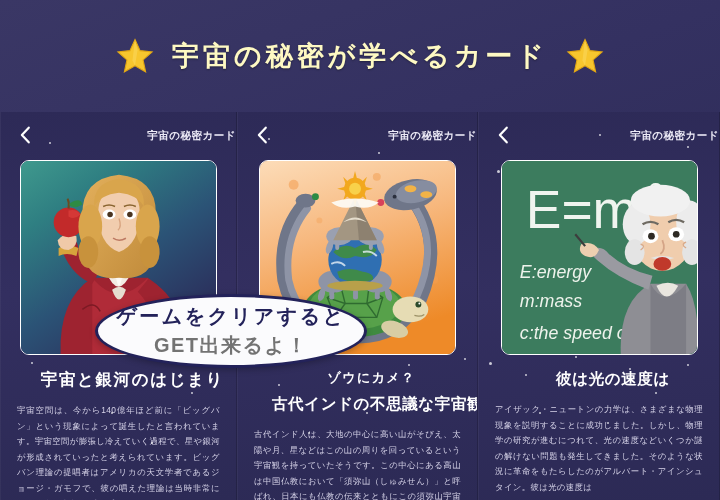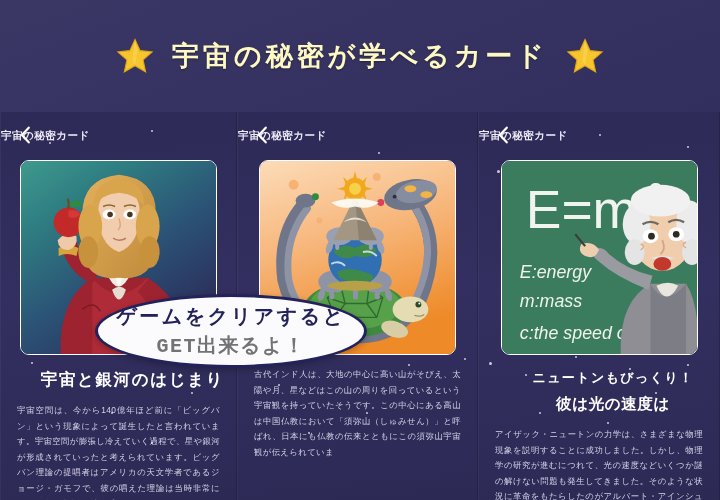--- a/index.html
+++ b/index.html
@@ -52,21 +52,21 @@
   }
   .card-header{
     position:relative; height:48px;
     display:flex; align-items:center;
   }
   .back-chevron{
     position:absolute; left:14px; top:12px;
     width:22px; height:22px; cursor:pointer;
   }
   .card-header-title{
-    width:100%; text-align:left;
+    width:100%; text-align:right;
     color:#eceaf6; font-size:10.5px; font-weight:bold;
     letter-spacing:.5px;
   }
   .card-image{
     position:relative;
     margin:0 auto;
     width:197px; height:195px;
     border-radius:9px;
     border:1.5px solid #ffffff;
     overflow:hidden;
@@ -90,21 +90,21 @@
     text-align:justify;
   }
   
   .art1{ width:100%; height:100%; background:linear-gradient(150deg,#3a8f86 0%,#2f7c80 22%,#2b4f74 55%,#2a2e5c 85%,#2c2a58 100%); }
   
   .art2{ width:100%; height:100%; background:linear-gradient(165deg,#fbd7b0 0%,#f7b87e 40%,#f0953f 78%,#ef8c2c 100%); }
   
   .art3{ width:100%; height:100%; background:#3b7a5c; position:relative; }
   
   .bubble-wrap{
-    position:absolute; left:95px; top:294px; z-index:20;font-family:Liberation Mono, monospace;
+    position:absolute; left:95px; top:294px; z-index:20;
   }
   .bubble{
     width:272px; height:74px;
     background:#fbfbfd;
     border:3px solid #23225a;
     border-radius:50% / 50%;
     display:flex; flex-direction:column;
     align-items:center; justify-content:center;
     box-shadow:0 2px 6px rgba(0,0,0,.25);
   }
@@ -339,20 +339,24 @@
             <path d="M108 16 L100 24 L104 28Z"></path>
           <path d="M84 40 L92 32 L88 28Z"></path>
             <path d="M108 40 L100 32 L104 28Z"></path>
         </g>
         <circle cx="96" cy="28" r="6" fill="#f8d14a"></circle>
 
         <path d="M72 42 Q96 34 120 42 Q110 50 96 46 Q82 50 72 42Z" fill="#fdfcf6" opacity=".92"></path>
       </svg>
     </div>
 
+    <div class="card-title-block">
+      <div class="kicker">ゾウにカメ？</div>
+      <div class="main-title">古代インドの不思議な宇宙観</div>
+    </div>
     <div class="card-body">古代インド人は、大地の中心に高い山がそびえ、太陽や月、星などはこの山の周りを回っているという宇宙観を持っていたそうです。この中心にある高山は中国仏教において「須弥山（しゅみせん）」と呼ばれ、日本にも仏教の伝来とともにこの須弥山宇宙観が伝えられていま</div>
   </div>
 
   <div class="panel p3">
     <div class="panel-stars">
       <i style="left:18px;top:58px;width:3px;height:3px"></i>
       <i style="left:120px;top:22px"></i>
         <i style="left:208px;top:34px"></i>
       <i style="left:10px;top:250px;width:3px;height:3px"></i>
       <i style="left:46px;top:262px"></i>
@@ -412,21 +416,20 @@
         <path d="M162 80 Q166 90 160 94" stroke="#d4a486" stroke-width="1.8" fill="none"></path>
         <path d="M150 98 Q162 94 174 98 Q164 102 150 98Z" fill="#e4e4e4"></path>
         <ellipse cx="162" cy="104" rx="9" ry="7" fill="#c0392b"></ellipse>
 
         <path d="M140 84 Q146 86 140 90" stroke="#d9aa8a" stroke-width="1.2" fill="none"></path>
         <path d="M186 82 Q180 84 186 88" stroke="#d9aa8a" stroke-width="1.2" fill="none"></path>
       </svg>
     </div>
 
     <div class="card-title-block">
-      <div class="kicker">ニュートンもびっくり！</div>
       <div class="main-title">彼は光の速度は</div>
     </div>
     <div class="card-body">アイザック・ニュートンの力学は、さまざまな物理現象を説明することに成功しました。しかし、物理学の研究が進むにつれて、光の速度などいくつか謎の解けない問題も発生してきました。そのような状況に革命をもたらしたのがアルバート・アインシュタイン。彼は光の速度は</div>
   </div>
 </div>
 
 <div class="bubble-wrap">
   <div class="bubble">
     <div class="bubble-l1">ゲームをクリアすると</div>
     <div class="bubble-l2">GET出来るよ！</div>

